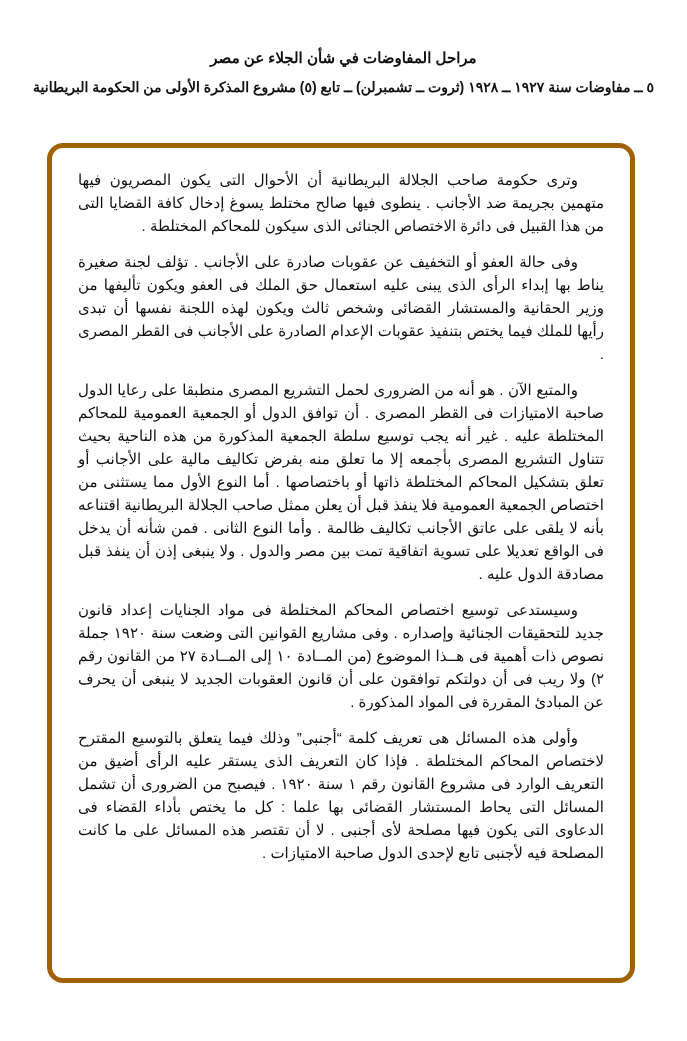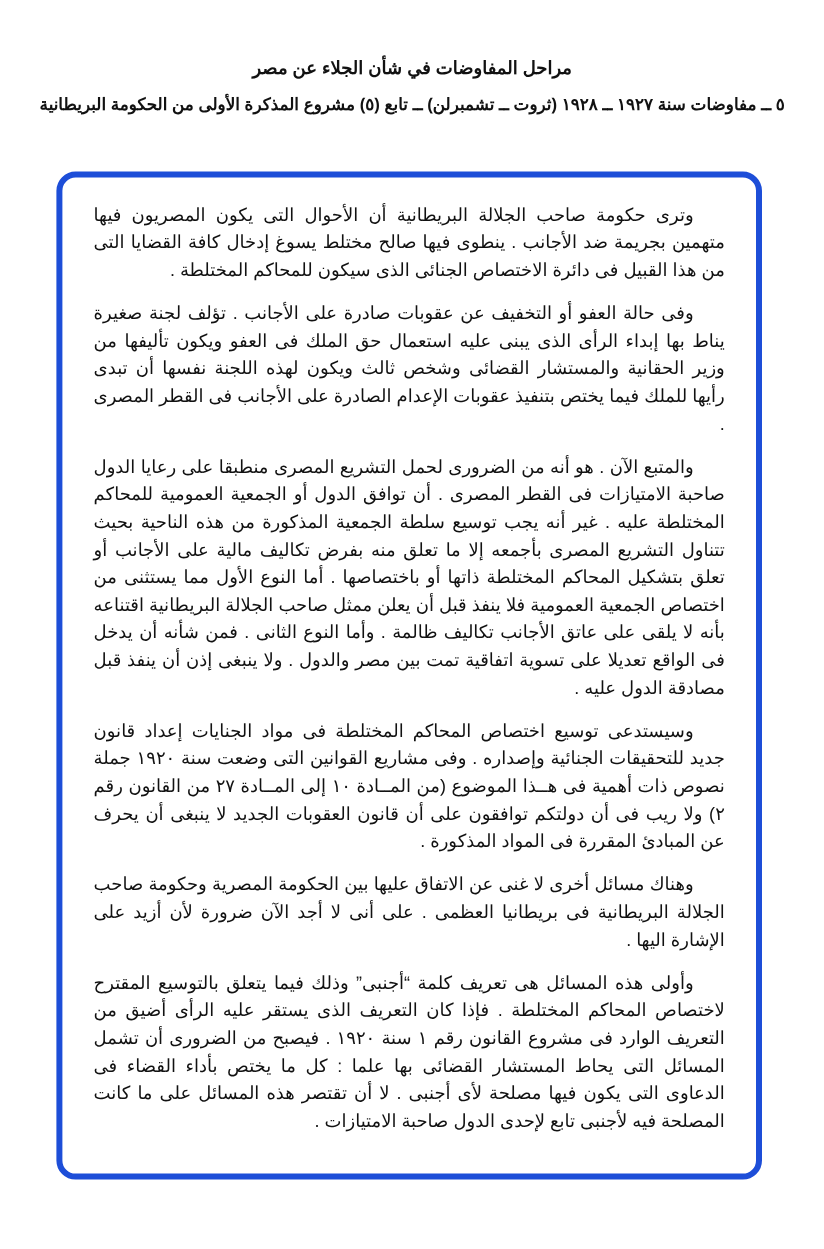--- a/index.html
+++ b/index.html
@@ -41,21 +41,21 @@
     margin: 0;
     color: #1a1a1a;
   }
   .document-frame {
     position: absolute;
     top: 133px;
     right: 52px;
     width: 588px;
     min-height: 840px;
     box-sizing: border-box;
-    border: 5px solid #1d4ed8;
+    border: 5px solid #a16207;
     border-radius: 16px;
     background: #ffffff;
     padding: 20px 26px 16px 26px;
   }
   .document-frame p {
     margin: 0 0 13px 0;
     font-size: 15px;
     line-height: 23px;
     text-align: justify;
     text-indent: 26px;
@@ -73,17 +73,16 @@
   <div class="page-header">
     <h1 class="page-title">مراحل المفاوضات في شأن الجلاء عن مصر</h1>
     <div class="page-subtitle">٥ ــ مفاوضات سنة ١٩٢٧ ــ ١٩٢٨ (ثروت ــ تشمبرلن) ــ تابع (٥) مشروع المذكرة الأولى من الحكومة البريطانية</div>
   </div>
 
   <div class="document-frame">
     <p>وترى حكومة صاحب الجلالة البريطانية أن الأحوال التى يكون المصريون فيها متهمين بجريمة ضد الأجانب . ينطوى فيها صالح مختلط يسوغ إدخال كافة القضايا التى من هذا القبيل فى دائرة الاختصاص الجنائى الذى سيكون للمحاكم المختلطة .</p>
     <p>وفى حالة العفو أو التخفيف عن عقوبات صادرة على الأجانب . تؤلف لجنة صغيرة يناط بها إبداء الرأى الذى يبنى عليه استعمال حق الملك فى العفو ويكون تأليفها من وزير الحقانية والمستشار القضائى وشخص ثالث ويكون لهذه اللجنة نفسها أن تبدى رأيها للملك فيما يختص بتنفيذ عقوبات الإعدام الصادرة على الأجانب فى القطر المصرى .</p>
     <p>والمتبع الآن . هو أنه من الضرورى لحمل التشريع المصرى منطبقا على رعايا الدول صاحبة الامتيازات فى القطر المصرى . أن توافق الدول أو الجمعية العمومية للمحاكم المختلطة عليه . غير أنه يجب توسيع سلطة الجمعية المذكورة من هذه الناحية بحيث تتناول التشريع المصرى بأجمعه إلا ما تعلق منه بفرض تكاليف مالية على الأجانب أو تعلق بتشكيل المحاكم المختلطة ذاتها أو باختصاصها . أما النوع الأول مما يستثنى من اختصاص الجمعية العمومية فلا ينفذ قبل أن يعلن ممثل صاحب الجلالة البريطانية اقتناعه بأنه لا يلقى على عاتق الأجانب تكاليف ظالمة . وأما النوع الثانى . فمن شأنه أن يدخل فى الواقع تعديلا على تسوية اتفاقية تمت بين مصر والدول . ولا ينبغى إذن أن ينفذ قبل مصادقة الدول عليه .</p>
     <p>وسيستدعى توسيع اختصاص المحاكم المختلطة فى مواد الجنايات إعداد قانون جديد للتحقيقات الجنائية وإصداره . وفى مشاريع القوانين التى وضعت سنة ١٩٢٠ جملة نصوص ذات أهمية فى هــذا الموضوع (من المــادة ١٠ إلى المــادة ٢٧ من القانون رقم ٢) ولا ريب فى أن دولتكم توافقون على أن قانون العقوبات الجديد لا ينبغى أن يحرف عن المبادئ المقررة فى المواد المذكورة .</p>
-    <p>وهناك مسائل أخرى لا غنى عن الاتفاق عليها بين الحكومة المصرية وحكومة صاحب الجلالة البريطانية فى بريطانيا العظمى . على أنى لا أجد الآن ضرورة لأن أزيد على الإشارة اليها .</p>
     <p>وأولى هذه المسائل هى تعريف كلمة “أجنبى” وذلك فيما يتعلق بالتوسيع المقترح لاختصاص المحاكم المختلطة . فإذا كان التعريف الذى يستقر عليه الرأى أضيق من التعريف الوارد فى مشروع القانون رقم ١ سنة ١٩٢٠ . فيصبح من الضرورى أن تشمل المسائل التى يحاط المستشار القضائى بها علما : كل ما يختص بأداء القضاء فى الدعاوى التى يكون فيها مصلحة لأى أجنبى . لا أن تقتصر هذه المسائل على ما كانت المصلحة فيه لأجنبى تابع لإحدى الدول صاحبة الامتيازات .</p>
   </div>
 
 </div>
 
 </body></html>

